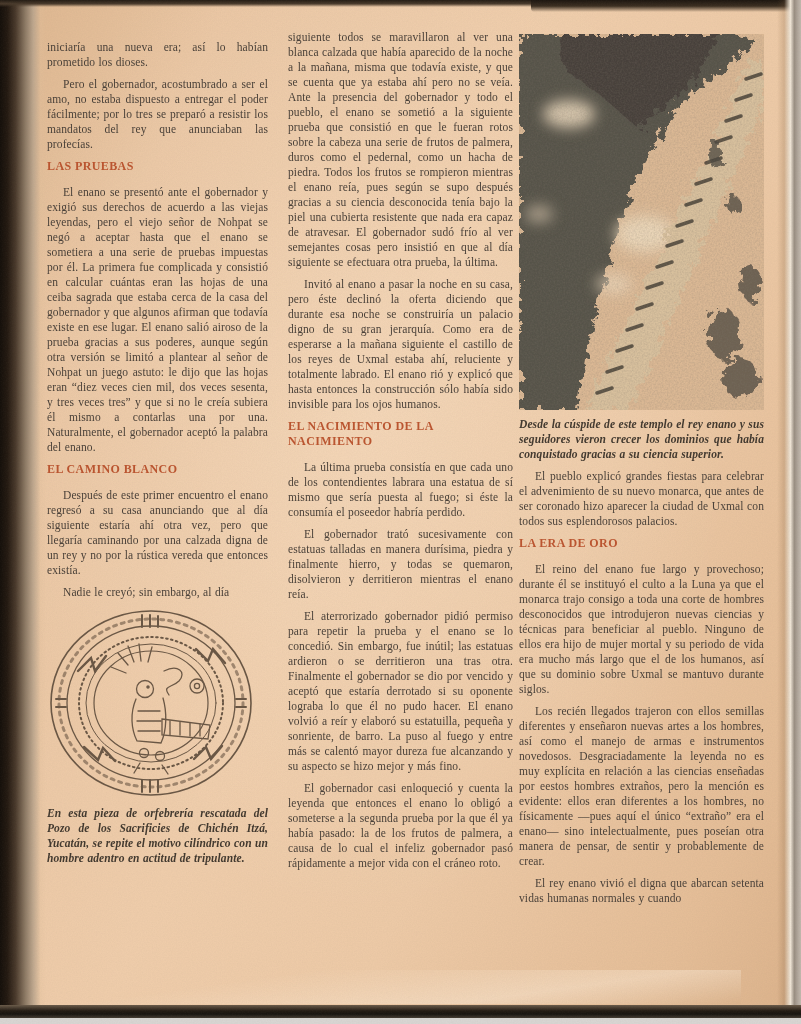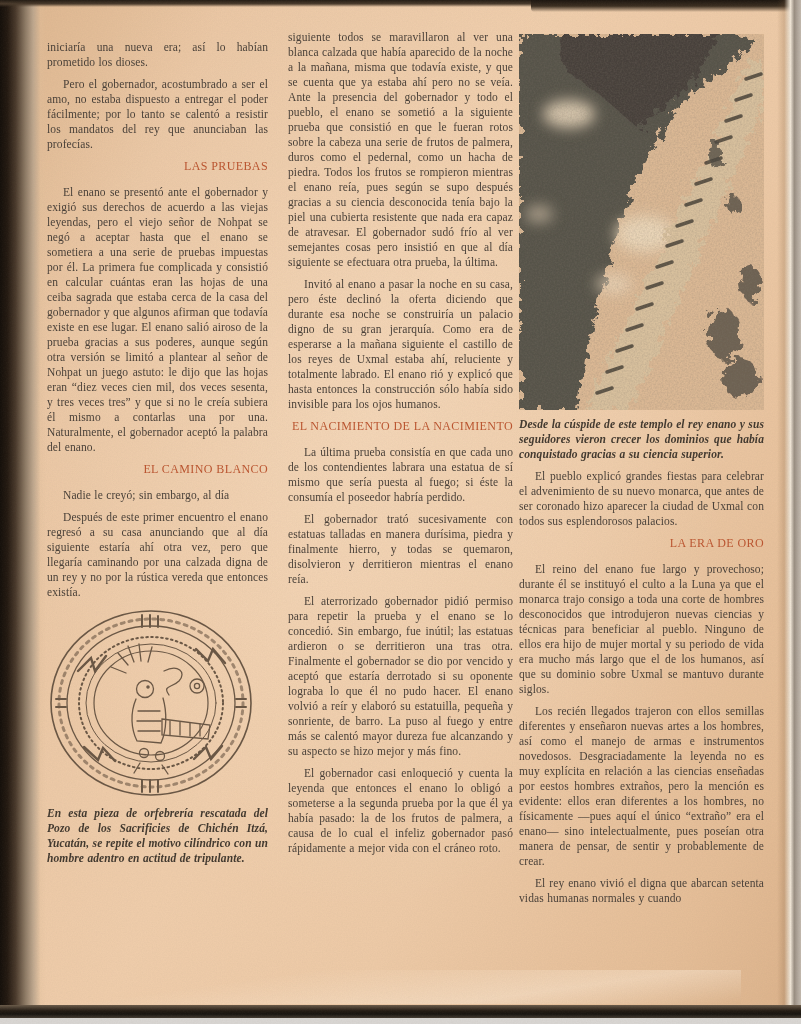--- a/index.html
+++ b/index.html
@@ -22,45 +22,45 @@
             background:linear-gradient(180deg,#6b5c4b 0%,#241c14 45%,#191510 70%,#463d33 100%);}
   .desk-strip{position:absolute;left:0;right:0;bottom:0;height:6px;background:#d8d5d2;pointer-events:none;}
   .bottom-sheen{position:absolute;left:30px;right:60px;bottom:20px;height:34px;pointer-events:none;
             background:linear-gradient(172deg,rgba(255,246,232,0) 30%,rgba(255,246,232,.35) 70%,rgba(210,170,130,.25) 100%);}
   .grain{position:absolute;left:0;top:0;width:801px;height:1024px;pointer-events:none;opacity:.10;}
   
   .col{position:absolute;color:#4a4139;}
   .col p{margin:0 0 7px 0;font-size:11.5px;line-height:15px;text-align:justify;text-indent:16px;
          letter-spacing:.1px;word-spacing:.4px;}
   .col p.cont{text-indent:0;}
-  .col h3{margin:4px 0 11px 0;text-align:right;color:#bb5530;font-size:12px;line-height:15px;
-          font-weight:normal;letter-spacing:.4px;}
+  .col h3{margin:4px 0 11px 0;text-align:left;color:#bb5530;font-size:12px;line-height:15px;
+          font-weight:bold;letter-spacing:.4px;}
   .caption{font-style:italic;font-weight:bold;font-size:10.8px;line-height:13.6px;color:#42392f;
            text-align:left;text-indent:0 !important;}
   .col1{left:47px;top:40px;width:221px;}
   .col2{left:288px;top:30px;width:225px;}
   .col3{left:519px;top:34px;width:245px;}
   .art{display:block;margin:4px 0 5px -3px;}
   .photo{display:block;margin:0 0 7px 0;}
 </style>
 </head>
 <body>
 
 <div class="scene">
   <div class="page"></div>
   <div class="bottom-sheen"></div>
 
   <div class="col col1">
     <p class="cont">iniciaría una nueva era; así lo habían prometido los dioses.</p>
-    <p>Pero el gobernador, acostumbrado a ser el amo, no estaba dispuesto a entregar el poder fácilmente; por lo tanto se calentó a resistir los mandatos del rey que anunciaban las profecías.</p>
+    <p>Pero el gobernador, acostumbrado a ser el amo, no estaba dispuesto a entregar el poder fácilmente; por lo tres se preparó a resistir los mandatos del rey que anunciaban las profecías.</p>
     <h3>LAS PRUEBAS</h3>
     <p>El enano se presentó ante el gobernador y exigió sus derechos de acuerdo a las viejas leyendas, pero el viejo señor de Nohpat se negó a aceptar hasta que el enano se sometiera a una serie de pruebas impuestas por él. La primera fue complicada y consistió en calcular cuántas eran las hojas de una ceiba sagrada que estaba cerca de la casa del gobernador y que algunos afirman que todavía existe en ese lugar. El enano salió airoso de la prueba gracias a sus poderes, aunque según otra versión se limitó a plantear al señor de Nohpat un juego astuto: le dijo que las hojas eran “diez veces cien mil, dos veces sesenta, y tres veces tres” y que si no le creía subiera él mismo a contarlas una por una. Naturalmente, el gobernador aceptó la palabra del enano.</p>
     <h3>EL CAMINO BLANCO</h3>
+    <p>Después de este primer encuentro el enano regresó a su casa anunciando que al día siguiente estaría ahí otra vez, pero que llegaría caminando por una calzada digna de un rey y no por la rústica vereda que entonces existía.</p>
     <p>Nadie le creyó; sin embargo, al día</p>
-    <p>Después de este primer encuentro el enano regresó a su casa anunciando que al día siguiente estaría ahí otra vez, pero que llegaría caminando por una calzada digna de un rey y no por la rústica vereda que entonces existía.</p>
 
     <svg class="art" width="214" height="194" viewBox="0 0 214 194">
       <g fill="none" stroke="#6a5745" stroke-linecap="round">
         <ellipse cx="107" cy="96" rx="100" ry="92" stroke-width="1.6"></ellipse>
         <ellipse cx="107" cy="96" rx="92" ry="84" stroke-width="3" stroke-dasharray="3 5" opacity=".6"></ellipse>
         <ellipse cx="107" cy="96" rx="84" ry="77" stroke-width="1.3"></ellipse>
         <ellipse cx="107" cy="96" rx="72" ry="66" stroke-width="2" stroke-dasharray="1.6 3.4"></ellipse>
         <ellipse cx="107" cy="96" rx="65" ry="59" stroke-width="1"></ellipse>
         <ellipse cx="107" cy="96" rx="57" ry="52" stroke-width="1.2"></ellipse>
 

